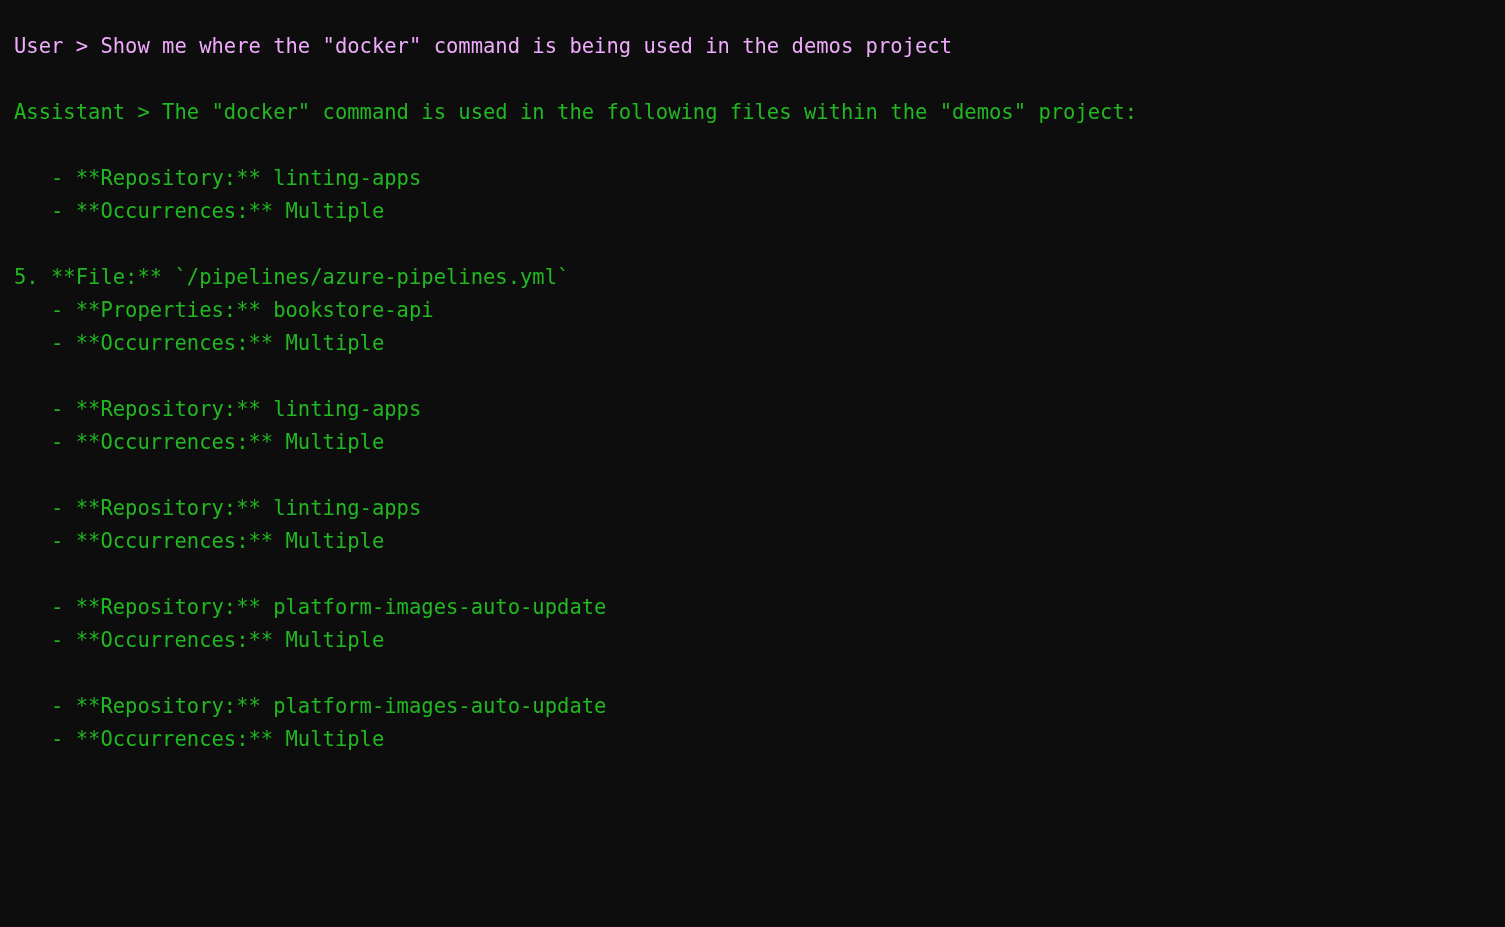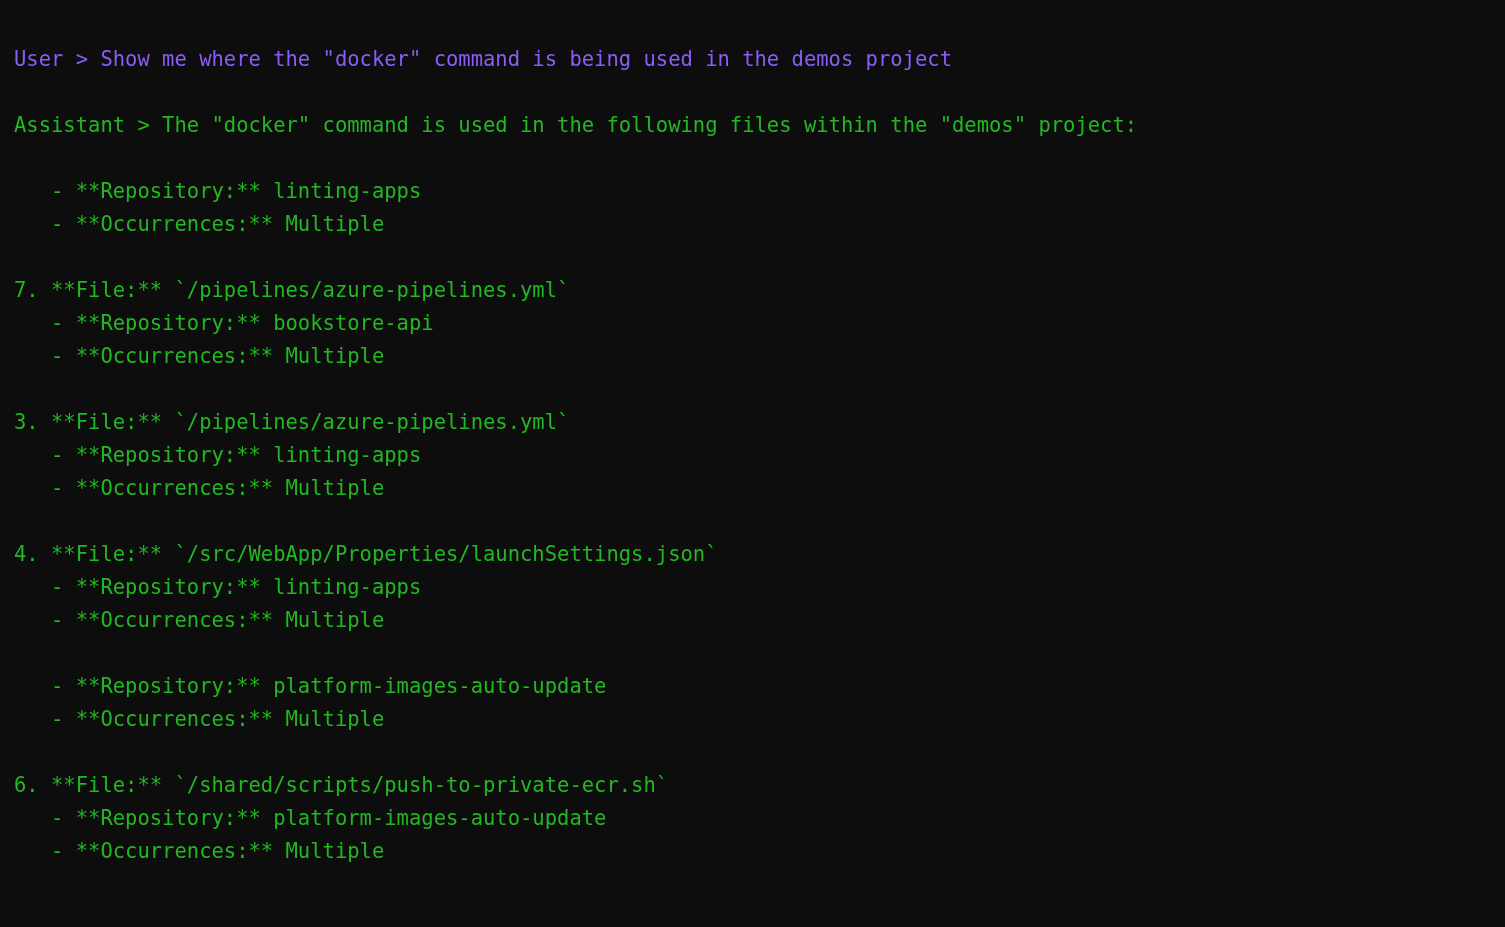--- a/index.html
+++ b/index.html
@@ -23,22 +23,21 @@
   }
   .line {
     font-family: "DejaVu Sans Mono", monospace;
     font-size: 20.5px;
     line-height: 33px;
     height: 33px;
     white-space: pre;
     letter-spacing: 0px;
   }
   .user-line {
-    color: #8b5cf6;
-    margin-top: 13px;
+    color: #f0abfc;
   }
   .assistant-line,
   .item-line,
   .sub-line {
     color: #22b822;
   }
   .blank-line {
     height: 33px;
     line-height: 33px;
     white-space: pre;
@@ -55,36 +54,33 @@
   <div class="blank-line"> </div>
 
   <div class="line assistant-line">Assistant &gt; The "docker" command is used in the following files within the "demos" project:</div>
 
   <div class="blank-line"> </div>
 
   <div class="line sub-line">   - **Repository:** linting-apps</div>
   <div class="line sub-line">   - **Occurrences:** Multiple</div>
   <div class="blank-line"> </div>
 
-  <div class="line item-line">7. **File:** `/pipelines/azure-pipelines.yml`</div>
-  <div class="line sub-line">   - **Repository:** bookstore-api</div>
+  <div class="line item-line">5. **File:** `/pipelines/azure-pipelines.yml`</div>
+  <div class="line sub-line">   - **Properties:** bookstore-api</div>
   <div class="line sub-line">   - **Occurrences:** Multiple</div>
   <div class="blank-line"> </div>
 
-  <div class="line item-line">3. **File:** `/pipelines/azure-pipelines.yml`</div>
   <div class="line sub-line">   - **Repository:** linting-apps</div>
   <div class="line sub-line">   - **Occurrences:** Multiple</div>
   <div class="blank-line"> </div>
 
-  <div class="line item-line">4. **File:** `/src/WebApp/Properties/launchSettings.json`</div>
   <div class="line sub-line">   - **Repository:** linting-apps</div>
   <div class="line sub-line">   - **Occurrences:** Multiple</div>
   <div class="blank-line"> </div>
 
   <div class="line sub-line">   - **Repository:** platform-images-auto-update</div>
   <div class="line sub-line">   - **Occurrences:** Multiple</div>
   <div class="blank-line"> </div>
 
-  <div class="line item-line">6. **File:** `/shared/scripts/push-to-private-ecr.sh`</div>
   <div class="line sub-line">   - **Repository:** platform-images-auto-update</div>
   <div class="line sub-line">   - **Occurrences:** Multiple</div>
 
 </div>
 
 </body></html>

